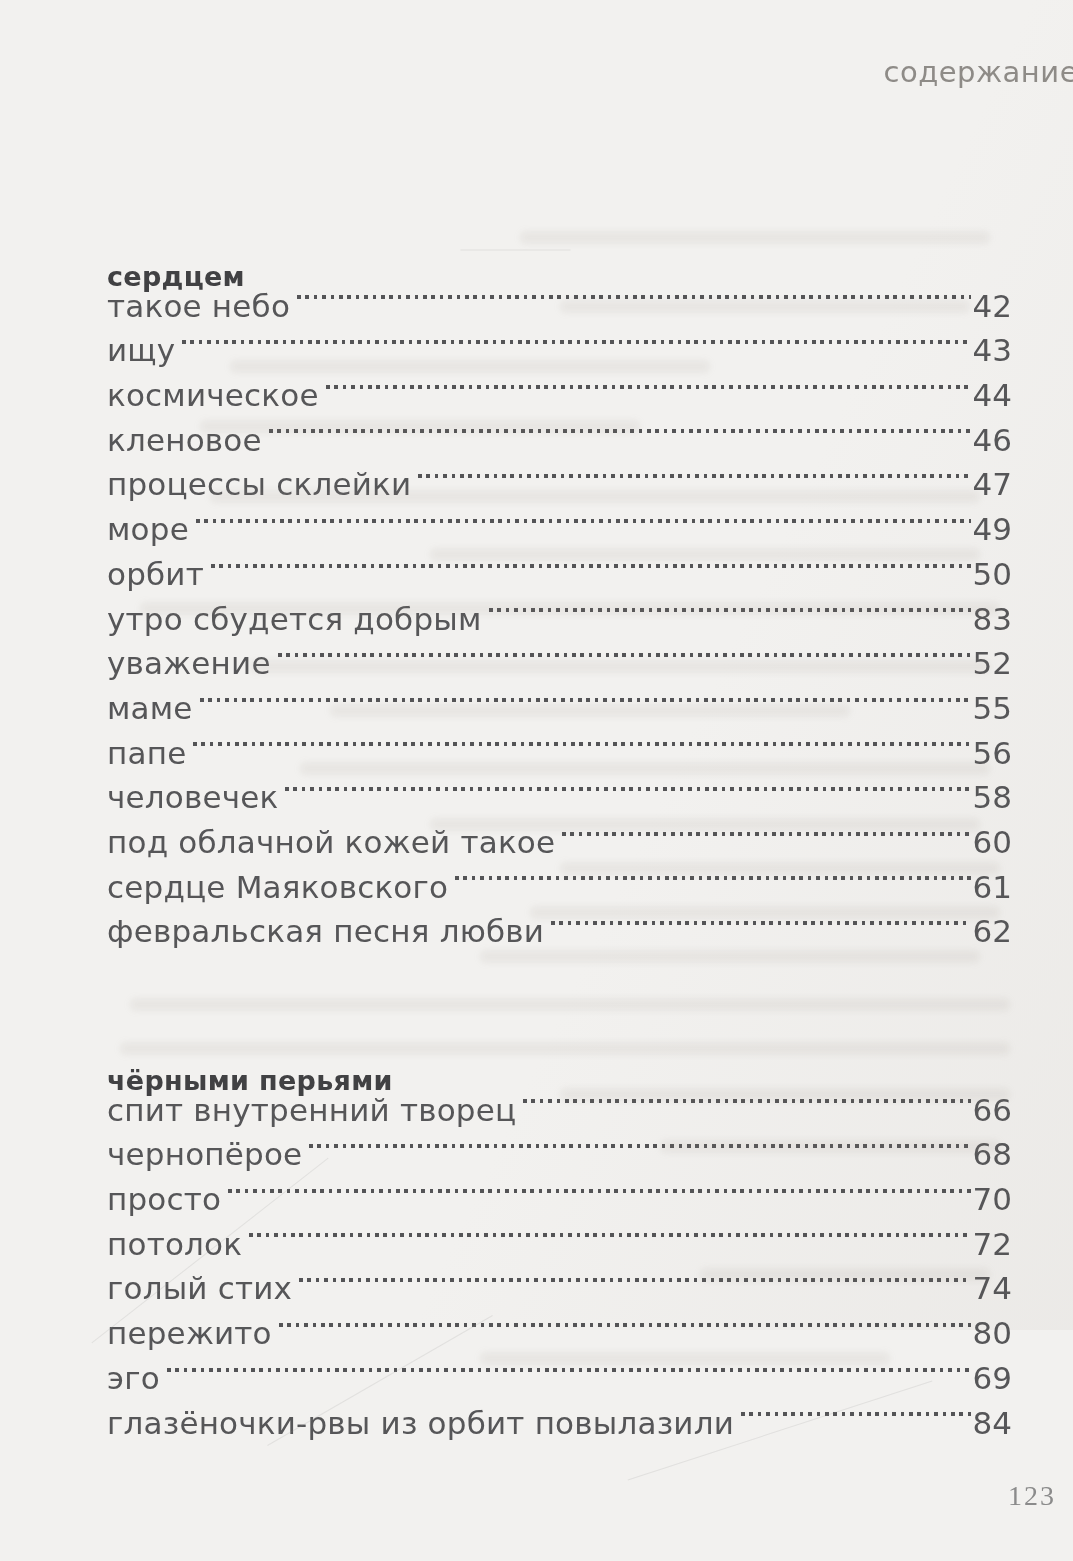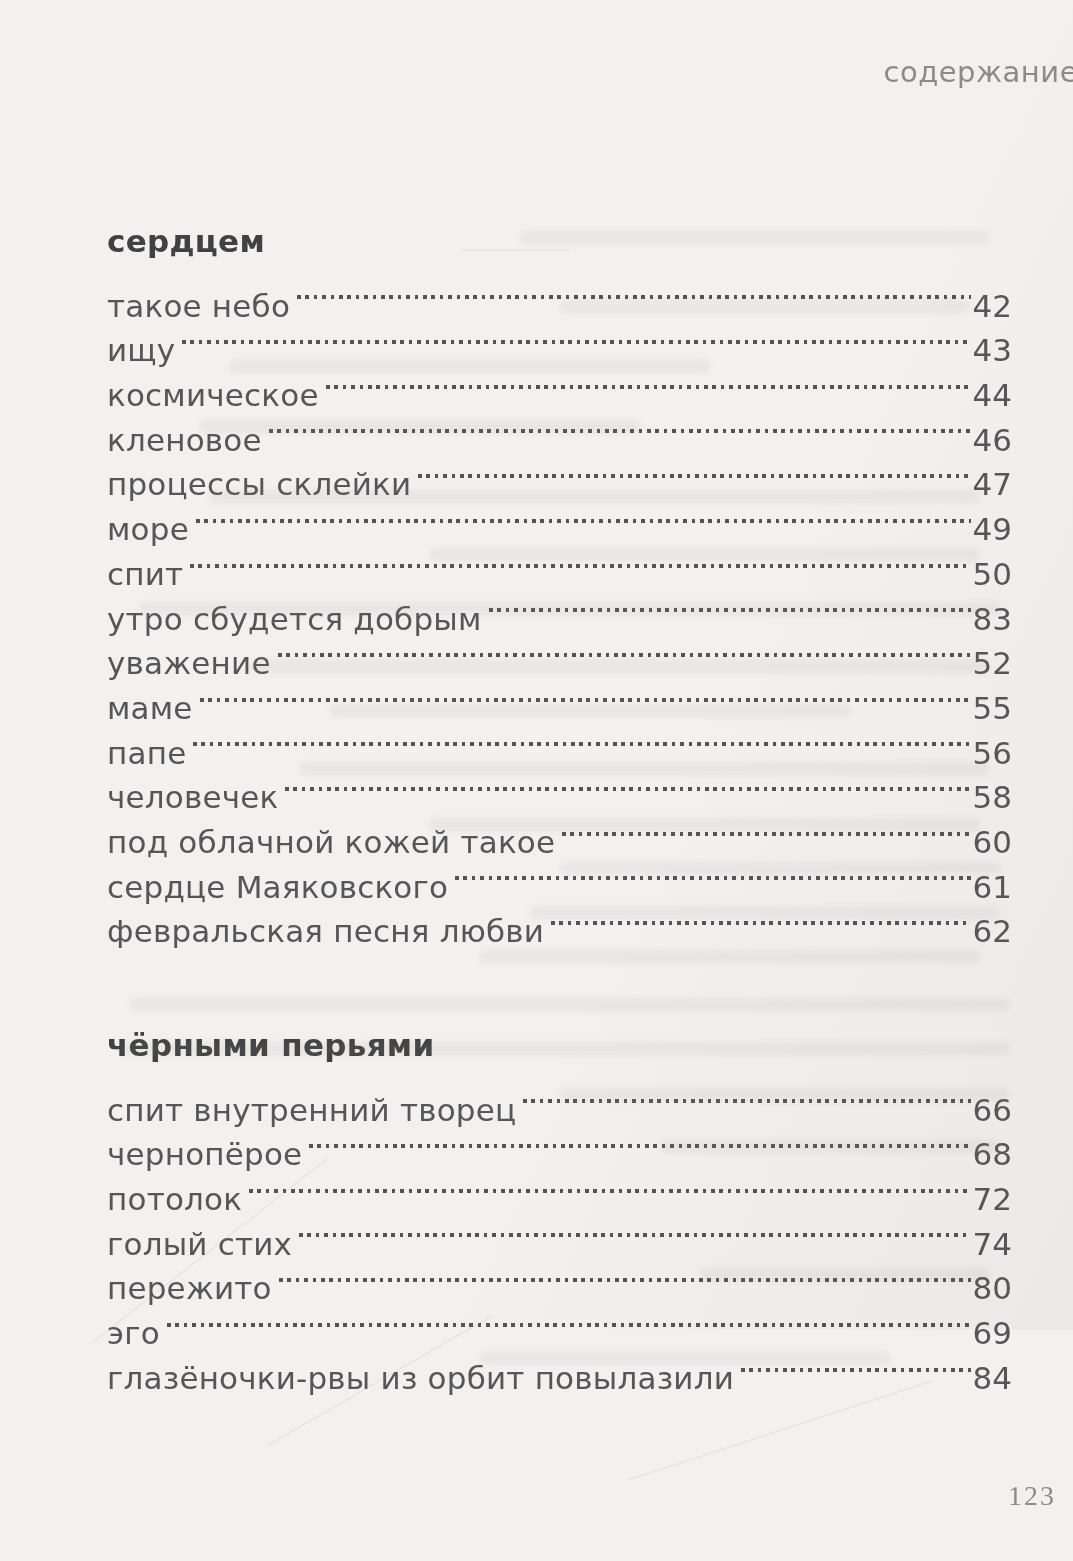--- a/index.html
+++ b/index.html
@@ -24,23 +24,24 @@
   .toc{
     position:absolute;left:107px;right:84px;top:219px;
   }
   .section + .section{margin-top:89px;}
   .row{
     display:flex;align-items:baseline;
     height:44.7px;line-height:44.7px;
     position:relative;
   }
   .section-title{
-    font-weight:bold;font-size:31px;
+    font-weight:bold;font-size:27px;
     color:var(--section-title,#414143);
     letter-spacing:.3px;
+    margin-top:36px;
   }
   .item-label{
     font-size:31px;color:var(--item-text,#565658);
     white-space:nowrap;padding-right:7px;letter-spacing:.2px;margin-top:20px;
   }
   .leader{
     flex:1 1 auto;position:relative;align-self:stretch;min-width:12px;
   }
   .leader::after{
     content:"";position:absolute;left:0;right:2px;bottom:9px;height:4px;
@@ -105,21 +106,21 @@
           <span class="item-label">процессы склейки</span>
           <div class="leader"></div>
           <span class="page-num">47</span>
         </div>
         <div class="row">
           <span class="item-label">море</span>
           <div class="leader"></div>
           <span class="page-num">49</span>
         </div>
         <div class="row">
-          <span class="item-label">спит</span>
+          <span class="item-label">орбит</span>
           <div class="leader"></div>
           <span class="page-num">50</span>
         </div>
         <div class="row">
           <span class="item-label">утро сбудется добрым</span>
           <div class="leader"></div>
           <span class="page-num">83</span>
         </div>
         <div class="row">
           <span class="item-label">уважение</span>
@@ -163,20 +164,25 @@
         </div>
         <div class="row">
           <span class="item-label">спит внутренний творец</span>
           <div class="leader"></div>
           <span class="page-num">66</span>
         </div>
         <div class="row">
           <span class="item-label">чернопёрое</span>
           <div class="leader"></div>
           <span class="page-num">68</span>
+        </div>
+        <div class="row">
+          <span class="item-label">просто</span>
+          <div class="leader"></div>
+          <span class="page-num">70</span>
         </div>
         <div class="row">
           <span class="item-label">потолок</span>
           <div class="leader"></div>
           <span class="page-num">72</span>
         </div>
         <div class="row">
           <span class="item-label">голый стих</span>
           <div class="leader"></div>
           <span class="page-num">74</span>

